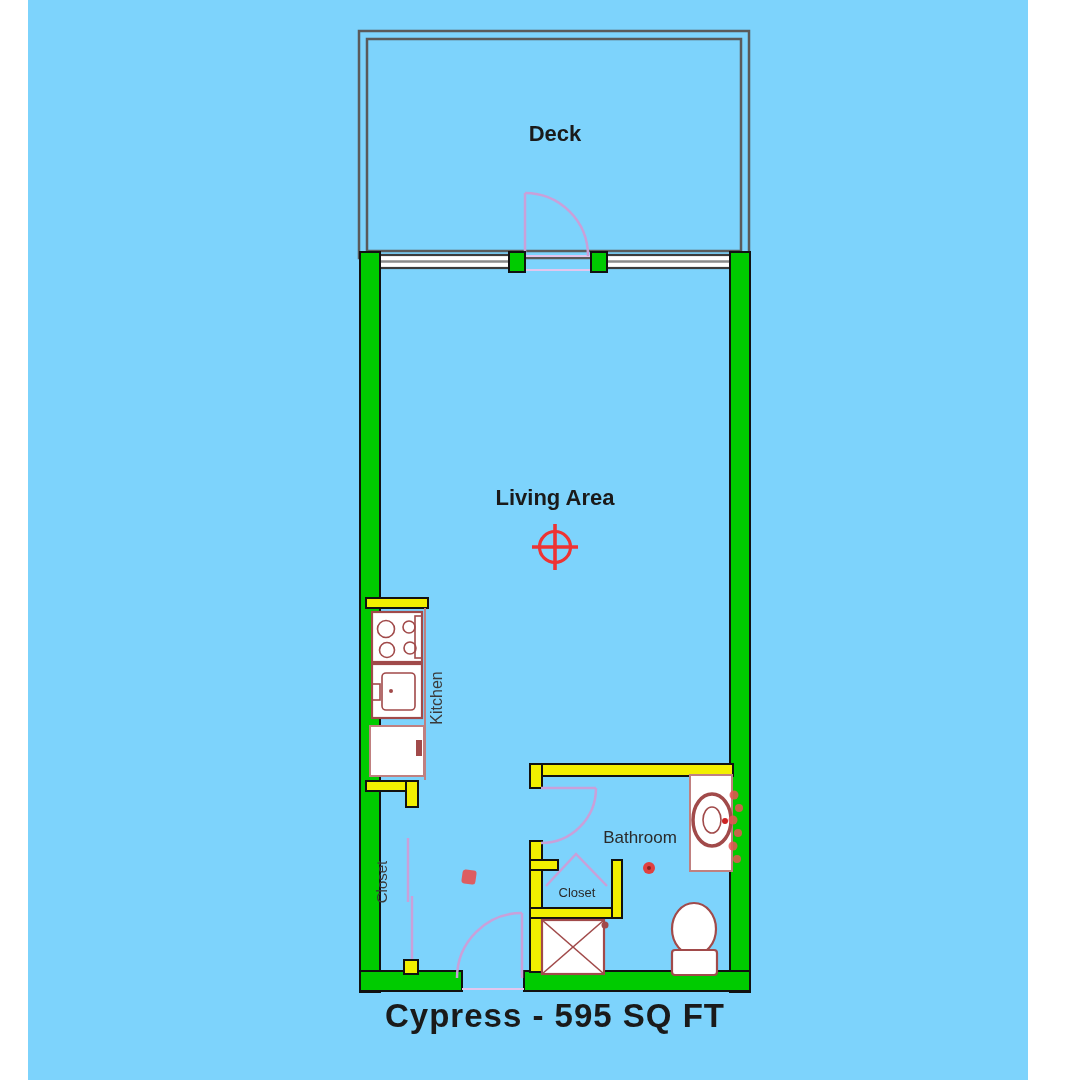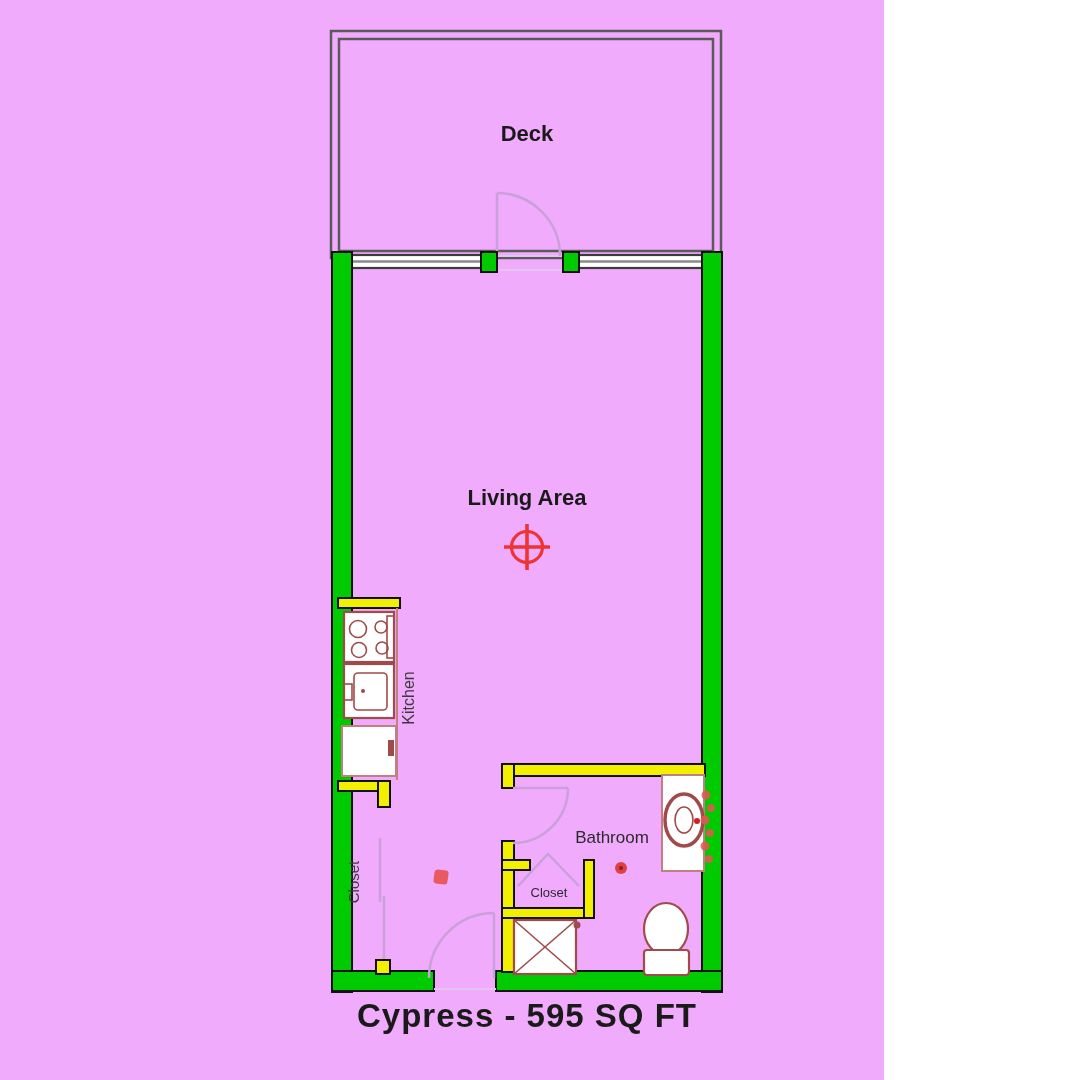--- a/index.html
+++ b/index.html
@@ -1,16 +1,16 @@
 <!DOCTYPE html>
 <html style="--wall-green: #00cb00; --interior-yellow: #f2ef00; --door-purple: #c9a0d9; --door-purple-light: #e2c6ee; --fixture-red: #a14a4a; --fixture-red-light: #c08080; --symbol-red: #ee3333; --deck-gray: #5a5a5a; --window-gray: #8a8a8a; --outline-black: #111111; --text-black: #1a1a1a;"><head>
 <meta charset="utf-8">
 <style>
   html,body{margin:0;padding:0;background:#ffffff;width:1080px;height:1080px;overflow:hidden;}
-  #canvas{position:relative;width:884px;height:1080px;background:#f0abfc;}
+  #canvas{position:relative;width:1000px;height:1080px;background:#7dd3fc;margin-left:28px;}
   svg{position:absolute;left:0;top:0;}
   text{font-family:"Liberation Sans","DejaVu Sans",sans-serif;fill:var(--text-black);}
   .room-label{font-size:22px;font-weight:700;}
   .small-label{font-size:17px;font-weight:400;fill:#2a2a2a;}
   .tiny-label{font-size:13px;font-weight:400;fill:#2a2a2a;}
   .vert-label{font-size:16px;font-weight:400;fill:#3a3a3a;}
   .title-label{font-size:33px;font-weight:600;letter-spacing:1px;}
   .wg{fill:var(--wall-green);stroke:var(--outline-black);stroke-width:2;}
   .wy{fill:var(--interior-yellow);stroke:var(--outline-black);stroke-width:2;}
   .dp{stroke:var(--door-purple);stroke-width:2.5;fill:none;}

